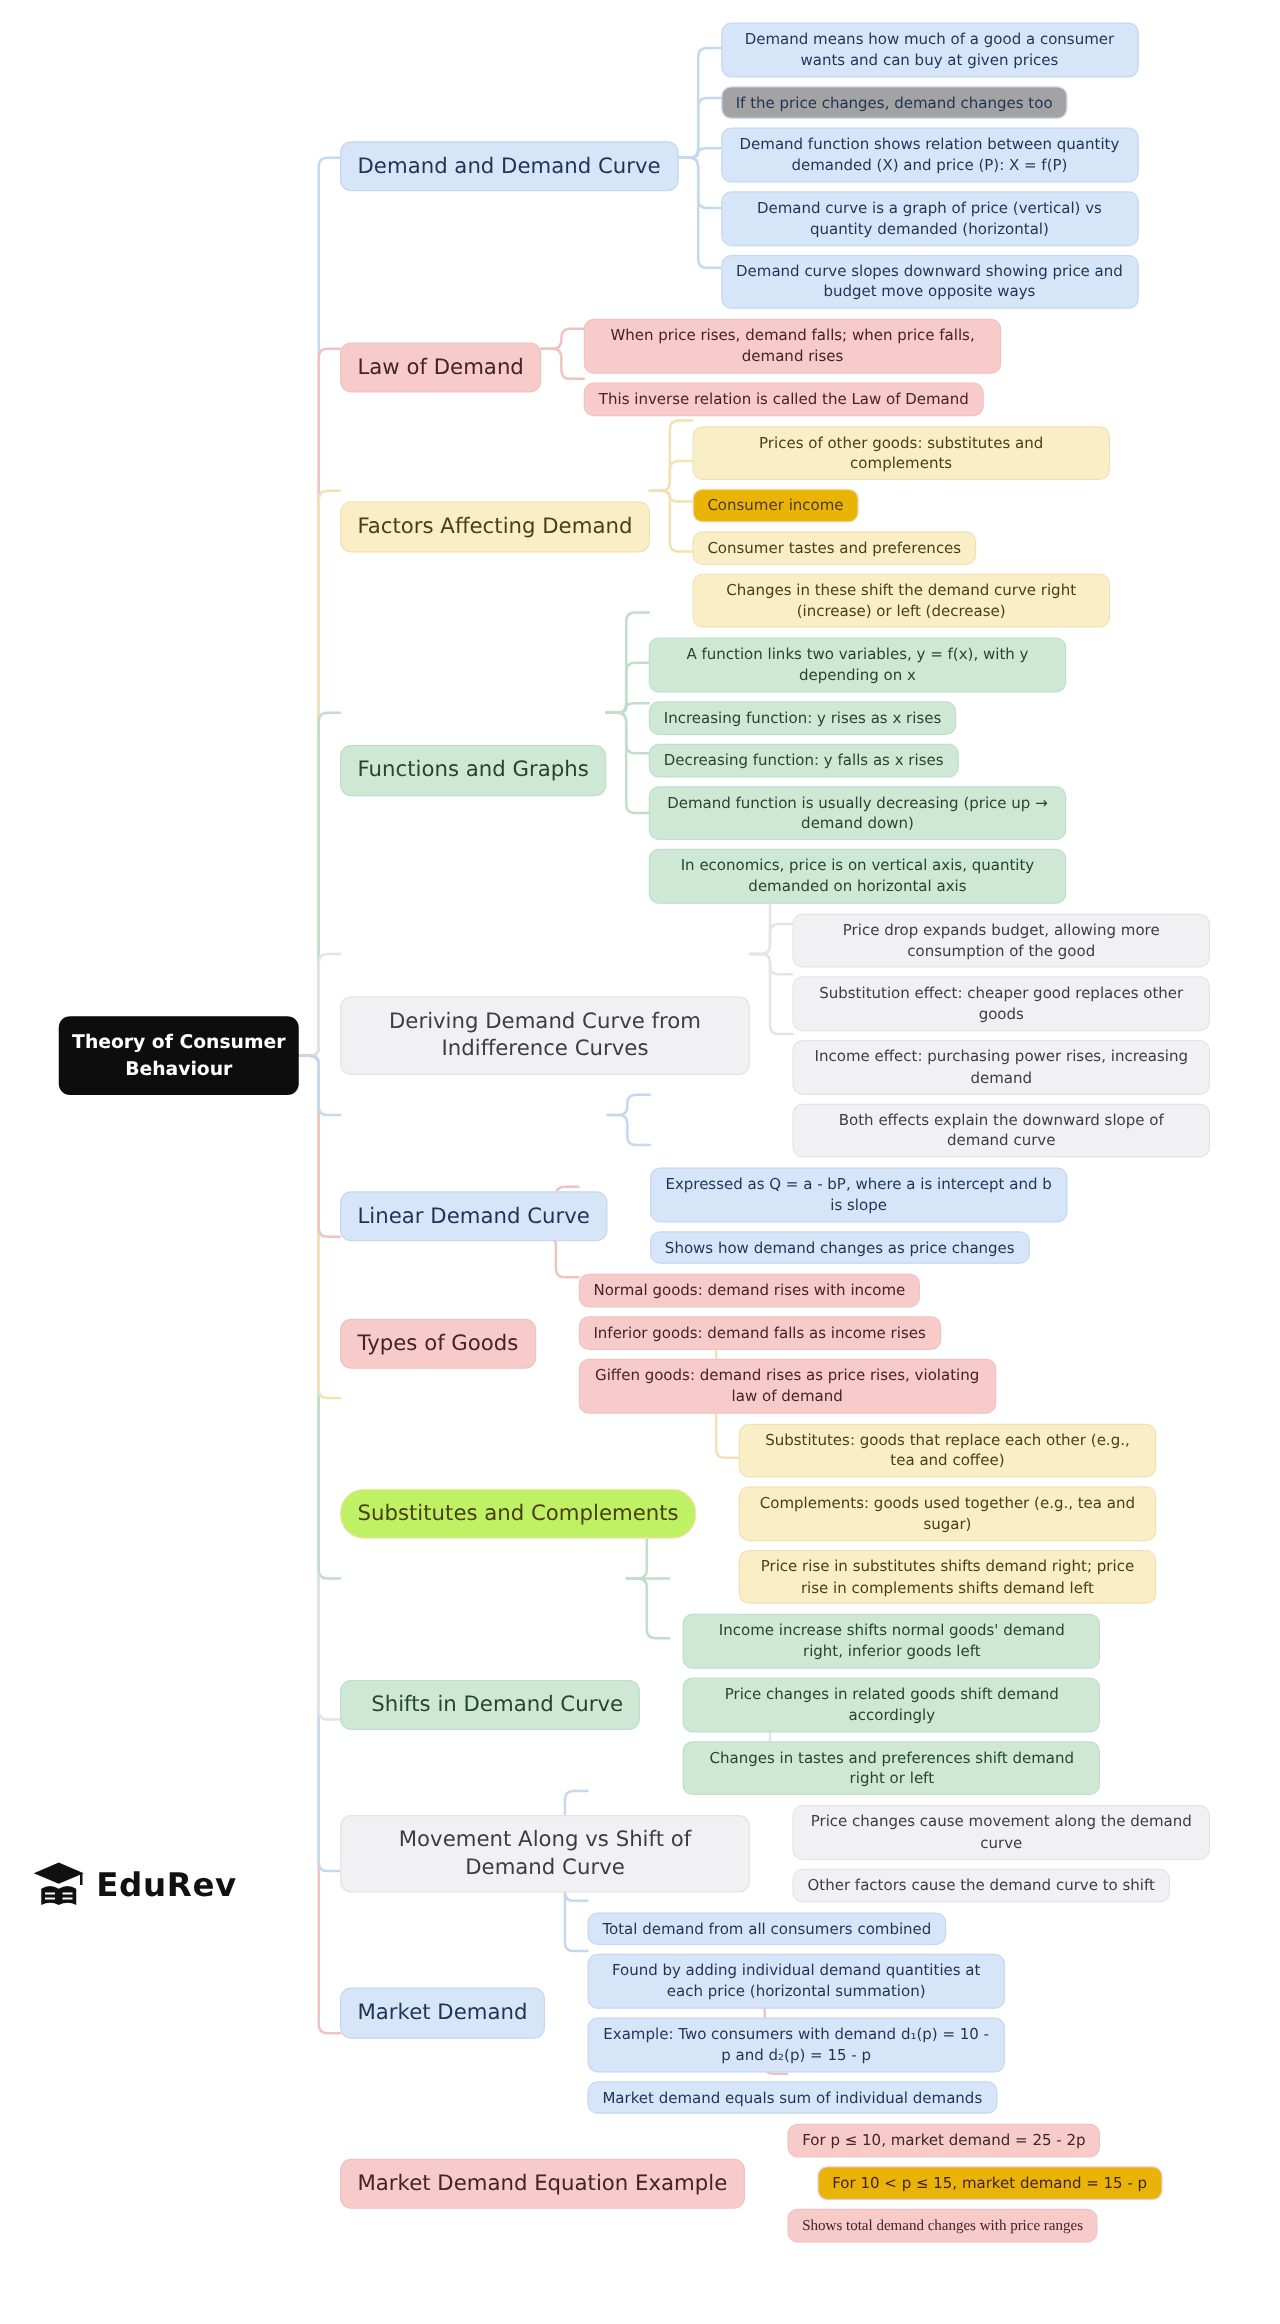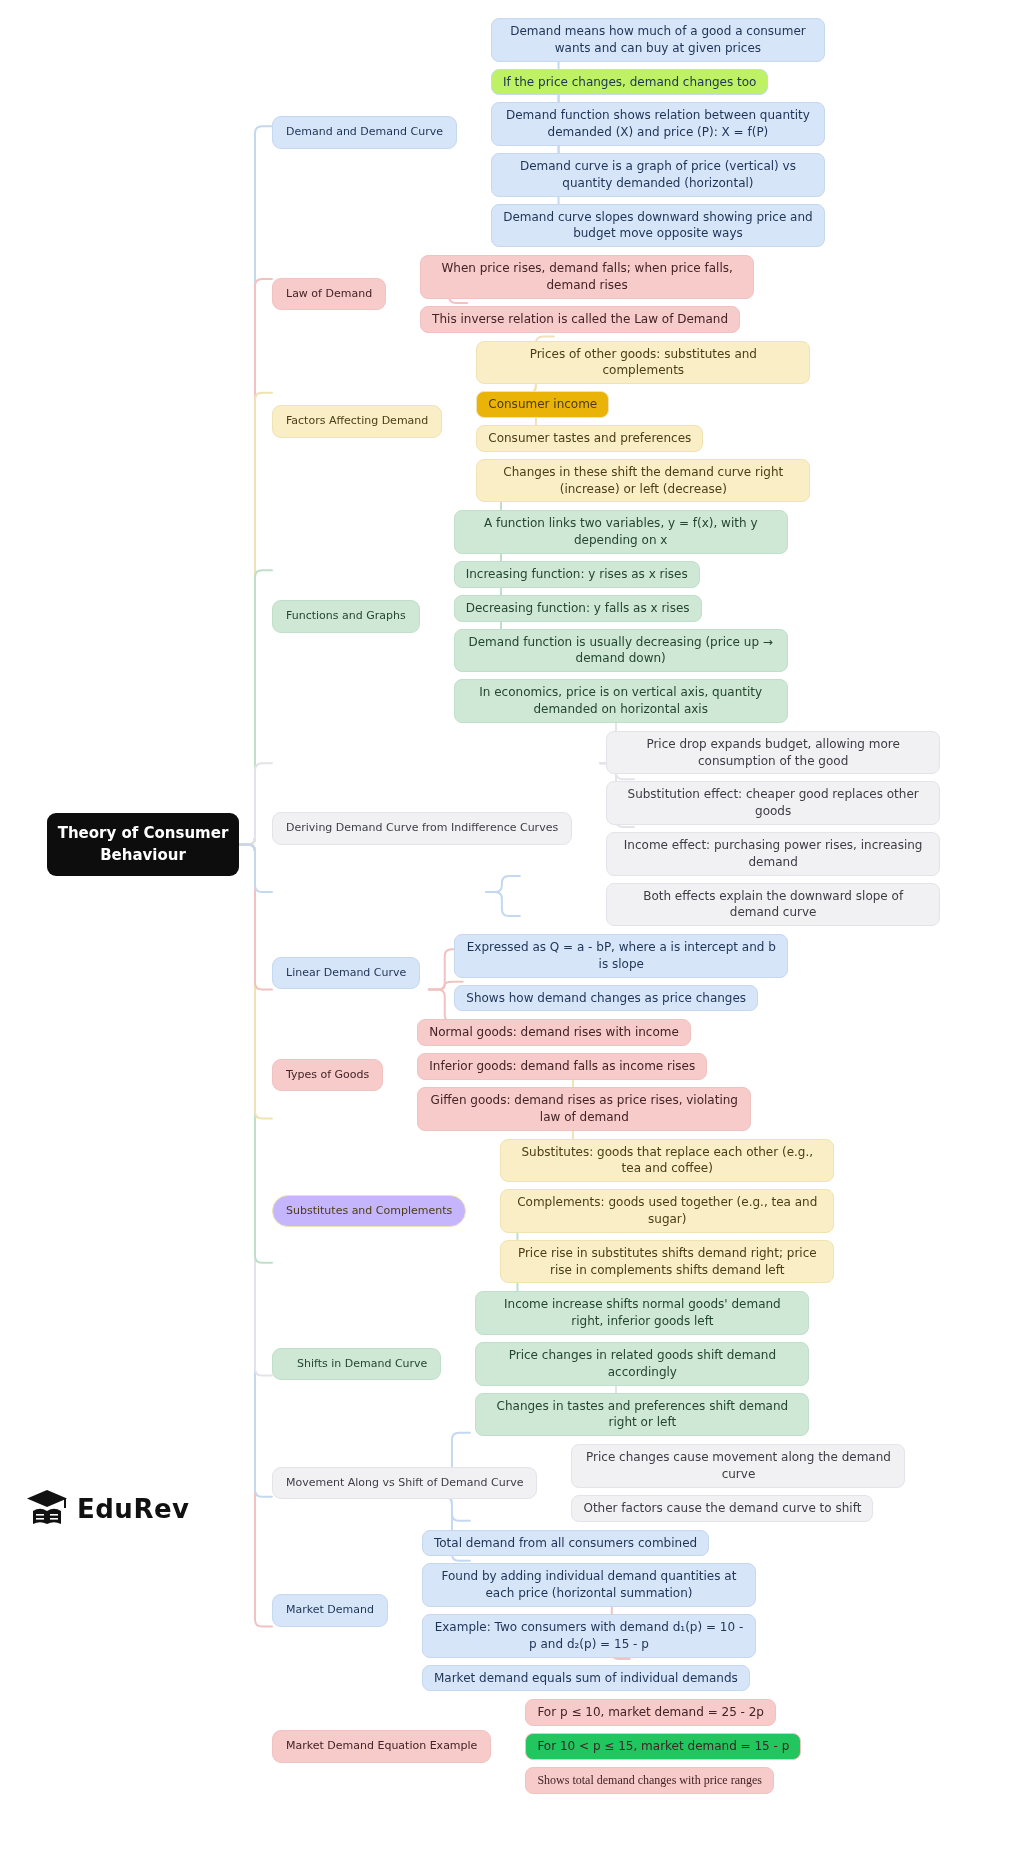--- a/index.html
+++ b/index.html
@@ -2,21 +2,21 @@
 <html><head>
 <meta charset="utf-8">
 <style>
   html,body{margin:0;padding:0;background:#fff;}
   #page{position:relative;width:1024px;height:1859px;background:#ffffff;
         font-family:"DejaVu Sans","Liberation Sans",sans-serif;overflow:hidden;}
   #links{position:absolute;left:0;top:0;z-index:0;pointer-events:none;}
   #tree{position:absolute;left:272px;top:18px;display:flex;flex-direction:column;gap:8px;z-index:1;}
   .branch-group{display:flex;align-items:center;}
   .branch-label{flex:0 0 auto;max-width:300px;padding:8px 13px;border-radius:9px;
-                font-size:11px;line-height:1.3;text-align:center;border:1px solid transparent;}
+                font-size:17px;line-height:1.3;text-align:center;border:1px solid transparent;}
   .children{display:flex;flex-direction:column;gap:7px;margin-left:34px;align-items:flex-start;}
   .leaf{max-width:310px;padding:4px 11px;border-radius:8px;font-size:12px;line-height:1.4;
         text-align:center;border:1px solid transparent;}
   #root-node{position:absolute;left:47px;top:756px;width:192px;box-sizing:border-box;
              padding:10px 8px;border-radius:9px;font-size:15px;font-weight:bold;
              text-align:center;line-height:1.45;z-index:2;}
   #logo{position:absolute;left:26px;top:1489px;display:flex;align-items:center;gap:9px;z-index:1;}
   #logo .logo-text{font-size:26px;font-weight:bold;color:#111;letter-spacing:.5px;}
 </style>
 </head>
@@ -84,21 +84,21 @@
       </g>
     </svg>
 
   <div id="root-node" style="background: rgb(13, 13, 13); color: rgb(255, 255, 255); top: 812.805px;">Theory of Consumer Behaviour</div>
 
   <div id="tree">
       <div class="branch-group">
         <div class="branch-label" style="background: rgb(215, 229, 248); color: rgb(29, 52, 86); border-color: rgb(196, 216, 240);">Demand and Demand Curve</div>
         <div class="children">
           <div class="leaf" style="background: rgb(215, 229, 248); color: rgb(29, 52, 86); border-color: rgb(196, 216, 240);">Demand means how much of a good a consumer wants and can buy at given prices</div>
-          <div class="leaf" style="background: #bef264; color: rgb(29, 52, 86); border-color: rgb(196, 216, 240);">If the price changes, demand changes too</div>
+          <div class="leaf" style="background: #a3a3a3; color: rgb(29, 52, 86); border-color: rgb(196, 216, 240);">If the price changes, demand changes too</div>
           <div class="leaf" style="background: rgb(215, 229, 248); color: rgb(29, 52, 86); border-color: rgb(196, 216, 240);">Demand function shows relation between quantity demanded (X) and price (P): X = f(P)</div>
           <div class="leaf" style="background: rgb(215, 229, 248); color: rgb(29, 52, 86); border-color: rgb(196, 216, 240);">Demand curve is a graph of price (vertical) vs quantity demanded (horizontal)</div>
           <div class="leaf" style="background: rgb(215, 229, 248); color: rgb(29, 52, 86); border-color: rgb(196, 216, 240);">Demand curve slopes downward showing price and budget move opposite ways</div>
         </div>
       </div>
       <div class="branch-group">
         <div class="branch-label" style="background: rgb(246, 203, 202); color: rgb(67, 35, 38); border-color: rgb(240, 195, 194);">Law of Demand</div>
         <div class="children">
           <div class="leaf" style="background: rgb(246, 203, 202); color: rgb(67, 35, 38); border-color: rgb(240, 195, 194);">When price rises, demand falls; when price falls, demand rises</div>
           <div class="leaf" style="background: rgb(246, 203, 202); color: rgb(67, 35, 38); border-color: rgb(240, 195, 194);">This inverse relation is called the Law of Demand</div>
@@ -141,21 +141,21 @@
       </div>
       <div class="branch-group">
         <div class="branch-label" style="background: rgb(246, 203, 202); color: rgb(67, 35, 38); border-color: rgb(240, 195, 194);">Types of Goods</div>
         <div class="children">
           <div class="leaf" style="background: rgb(246, 203, 202); color: rgb(67, 35, 38); border-color: rgb(240, 195, 194);">Normal goods: demand rises with income</div>
           <div class="leaf" style="background: rgb(246, 203, 202); color: rgb(67, 35, 38); border-color: rgb(240, 195, 194);">Inferior goods: demand falls as income rises</div>
           <div class="leaf" style="background: rgb(246, 203, 202); color: rgb(67, 35, 38); border-color: rgb(240, 195, 194);">Giffen goods: demand rises as price rises, violating law of demand</div>
         </div>
       </div>
       <div class="branch-group">
-        <div class="branch-label" style="background: #c4b5fd; color: rgb(76, 61, 21); border-color: rgb(241, 226, 179); border-radius: 19px;">Substitutes and Complements</div>
+        <div class="branch-label" style="background: #bef264; color: rgb(76, 61, 21); border-color: rgb(241, 226, 179); border-radius: 19px;">Substitutes and Complements</div>
         <div class="children">
           <div class="leaf" style="background: rgb(250, 238, 198); color: rgb(76, 61, 21); border-color: rgb(241, 226, 179);">Substitutes: goods that replace each other (e.g., tea and coffee)</div>
           <div class="leaf" style="background: rgb(250, 238, 198); color: rgb(76, 61, 21); border-color: rgb(241, 226, 179);">Complements: goods used together (e.g., tea and sugar)</div>
           <div class="leaf" style="background: rgb(250, 238, 198); color: rgb(76, 61, 21); border-color: rgb(241, 226, 179);">Price rise in substitutes shifts demand right; price rise in complements shifts demand left</div>
         </div>
       </div>
       <div class="branch-group">
         <div class="branch-label" style="background: rgb(207, 232, 214); color: rgb(36, 70, 47); border-color: rgb(191, 223, 202); padding-left: 24px;">Shifts in Demand Curve</div>
         <div class="children">
           <div class="leaf" style="background: rgb(207, 232, 214); color: rgb(36, 70, 47); border-color: rgb(191, 223, 202);">Income increase shifts normal goods' demand right, inferior goods left</div>
@@ -176,21 +176,21 @@
           <div class="leaf" style="background: rgb(215, 229, 248); color: rgb(29, 52, 86); border-color: rgb(196, 216, 240);">Total demand from all consumers combined</div>
           <div class="leaf" style="background: rgb(215, 229, 248); color: rgb(29, 52, 86); border-color: rgb(196, 216, 240);">Found by adding individual demand quantities at each price (horizontal summation)</div>
           <div class="leaf" style="background: rgb(215, 229, 248); color: rgb(29, 52, 86); border-color: rgb(196, 216, 240);">Example: Two consumers with demand d₁(p) = 10 - p and d₂(p) = 15 - p</div>
           <div class="leaf" style="background: rgb(215, 229, 248); color: rgb(29, 52, 86); border-color: rgb(196, 216, 240);">Market demand equals sum of individual demands</div>
         </div>
       </div>
       <div class="branch-group">
         <div class="branch-label" style="background: rgb(246, 203, 202); color: rgb(67, 35, 38); border-color: rgb(240, 195, 194);">Market Demand Equation Example</div>
         <div class="children">
           <div class="leaf" style="background: rgb(246, 203, 202); color: rgb(67, 35, 38); border-color: rgb(240, 195, 194);">For p ≤ 10, market demand = 25 - 2p</div>
-          <div class="leaf" style="background: #22c55e; color: rgb(67, 35, 38); border-color: rgb(240, 195, 194);">For 10 &lt; p ≤ 15, market demand = 15 - p</div>
+          <div class="leaf" style="background: #eab308; color: rgb(67, 35, 38); border-color: rgb(240, 195, 194); margin-left: 24px;">For 10 &lt; p ≤ 15, market demand = 15 - p</div>
           <div class="leaf" style="background: rgb(246, 203, 202); color: rgb(67, 35, 38); border-color: rgb(240, 195, 194); font-family: Liberation Serif, serif;">Shows total demand changes with price ranges</div>
         </div>
       </div>
     </div>
 
   <div id="logo">
     <span style="display:inline-flex;">
       <svg width="42" height="40" viewBox="0 0 42 40" aria-hidden="true">
         <polygon points="21,1 41,9.5 21,18 1,9.5" fill="#111"></polygon>
         <rect x="38" y="10" width="2" height="9" fill="#111"></rect>

